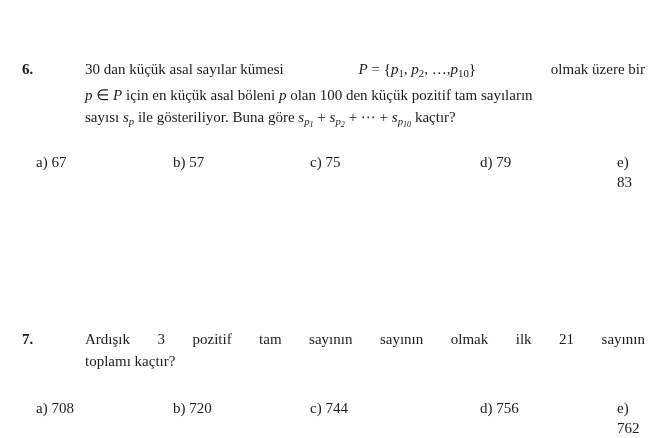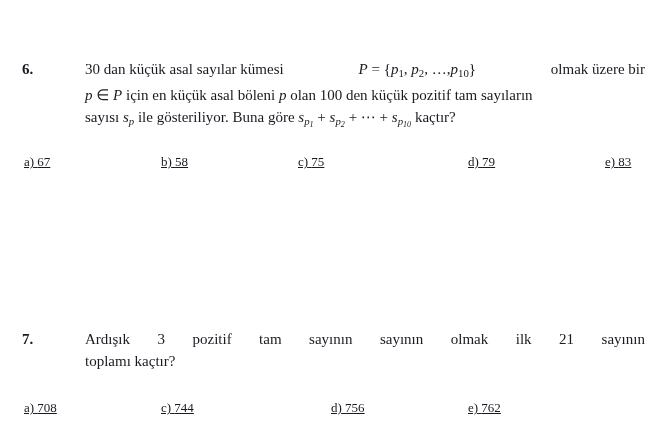--- a/index.html
+++ b/index.html
@@ -67,26 +67,25 @@
   .sub {
     font-size: 0.72em;
     vertical-align: -0.28em;
     font-style: italic;
   }
   .sub .mn { font-style: normal; }
   .nbsp { white-space: pre; }
 
   .choices {
     position: absolute;
-    left: 24px;
+    left: 36px;
     right: 22px;
     display: flex;
-    font-size: 13px;
+    font-size: 15px;
     line-height: 20px;
-    text-decoration: underline;
   }
   .choices-6 { top: 152px; }
   .choices-7 { top: 398px; }
   .choice {
     flex: 0 0 auto;
   }
   .choice .lbl { font-style: normal; }
   .c-a { width: 137px; }
   .c-b { width: 137px; }
   .c-c { width: 137px; }
@@ -112,21 +111,21 @@
         <span class="line"><span class="mi">p</span><span class="nbsp"> </span><span class="mop">∈</span><span class="nbsp"> </span><span class="mi">P</span><span class="nbsp"> </span><span>için en küçük asal böleni</span><span class="nbsp"> </span><span class="mi">p</span><span class="nbsp"> </span><span>olan 100 den küçük pozitif tam sayıların</span></span>
 
         <span class="line"><span>sayısı</span><span class="nbsp"> </span><span class="mi">s</span><span class="sub"><span>p</span></span><span class="nbsp"> </span><span>ile gösteriliyor. Buna göre</span><span class="nbsp"> </span><span class="mi">s</span><span class="sub"><span><span class="mi">p</span><span style="font-size:0.75em;vertical-align:-0.25em;">1</span></span></span><span class="nbsp"> </span><span class="mop">+</span><span class="nbsp"> </span><span class="mi">s</span><span class="sub"><span><span class="mi">p</span><span style="font-size:0.75em;vertical-align:-0.25em;">2</span></span></span><span class="nbsp"> </span><span class="mop">+</span><span class="nbsp"> </span><span class="mop">⋯</span><span class="nbsp"> </span><span class="mop">+</span><span class="nbsp"> </span><span class="mi">s</span><span class="sub"><span><span class="mi">p</span><span style="font-size:0.75em;vertical-align:-0.25em;">10</span></span></span><span class="nbsp"> </span><span>kaçtır?</span></span>
 
       </div>
     </div>
   </div>
 
   <div class="choices choices-6">
     <div class="choice c-a"><span class="lbl">a)</span> <span>67</span></div>
-    <div class="choice c-b"><span class="lbl">b)</span> <span>58</span></div>
+    <div class="choice c-b"><span class="lbl">b)</span> <span>57</span></div>
     <div class="choice c-c"><span class="lbl">c)</span> <span>75</span></div>
     <div class="choice c-d"><span class="lbl">d)</span> <span>79</span></div>
     <div class="choice c-e"><span class="lbl">e)</span> <span>83</span></div>
   </div>
 
   <div class="problem problem-7">
     <div class="stmt">
       <div class="qnum">7.</div>
       <div class="qbody">
         <span class="line justify">
@@ -141,18 +140,19 @@
           <span class="seg">21</span>
           <span class="seg">sayının</span>
         </span>
         <span class="line">toplamı kaçtır?</span>
       </div>
     </div>
   </div>
 
   <div class="choices choices-7">
     <div class="choice c-a"><span class="lbl">a)</span> <span>708</span></div>
+    <div class="choice c-b"><span class="lbl">b)</span> <span>720</span></div>
     <div class="choice c-c"><span class="lbl">c)</span> <span>744</span></div>
     <div class="choice c-d"><span class="lbl">d)</span> <span>756</span></div>
     <div class="choice c-e"><span class="lbl">e)</span> <span>762</span></div>
   </div>
 
 </div>
 
 </body></html>

